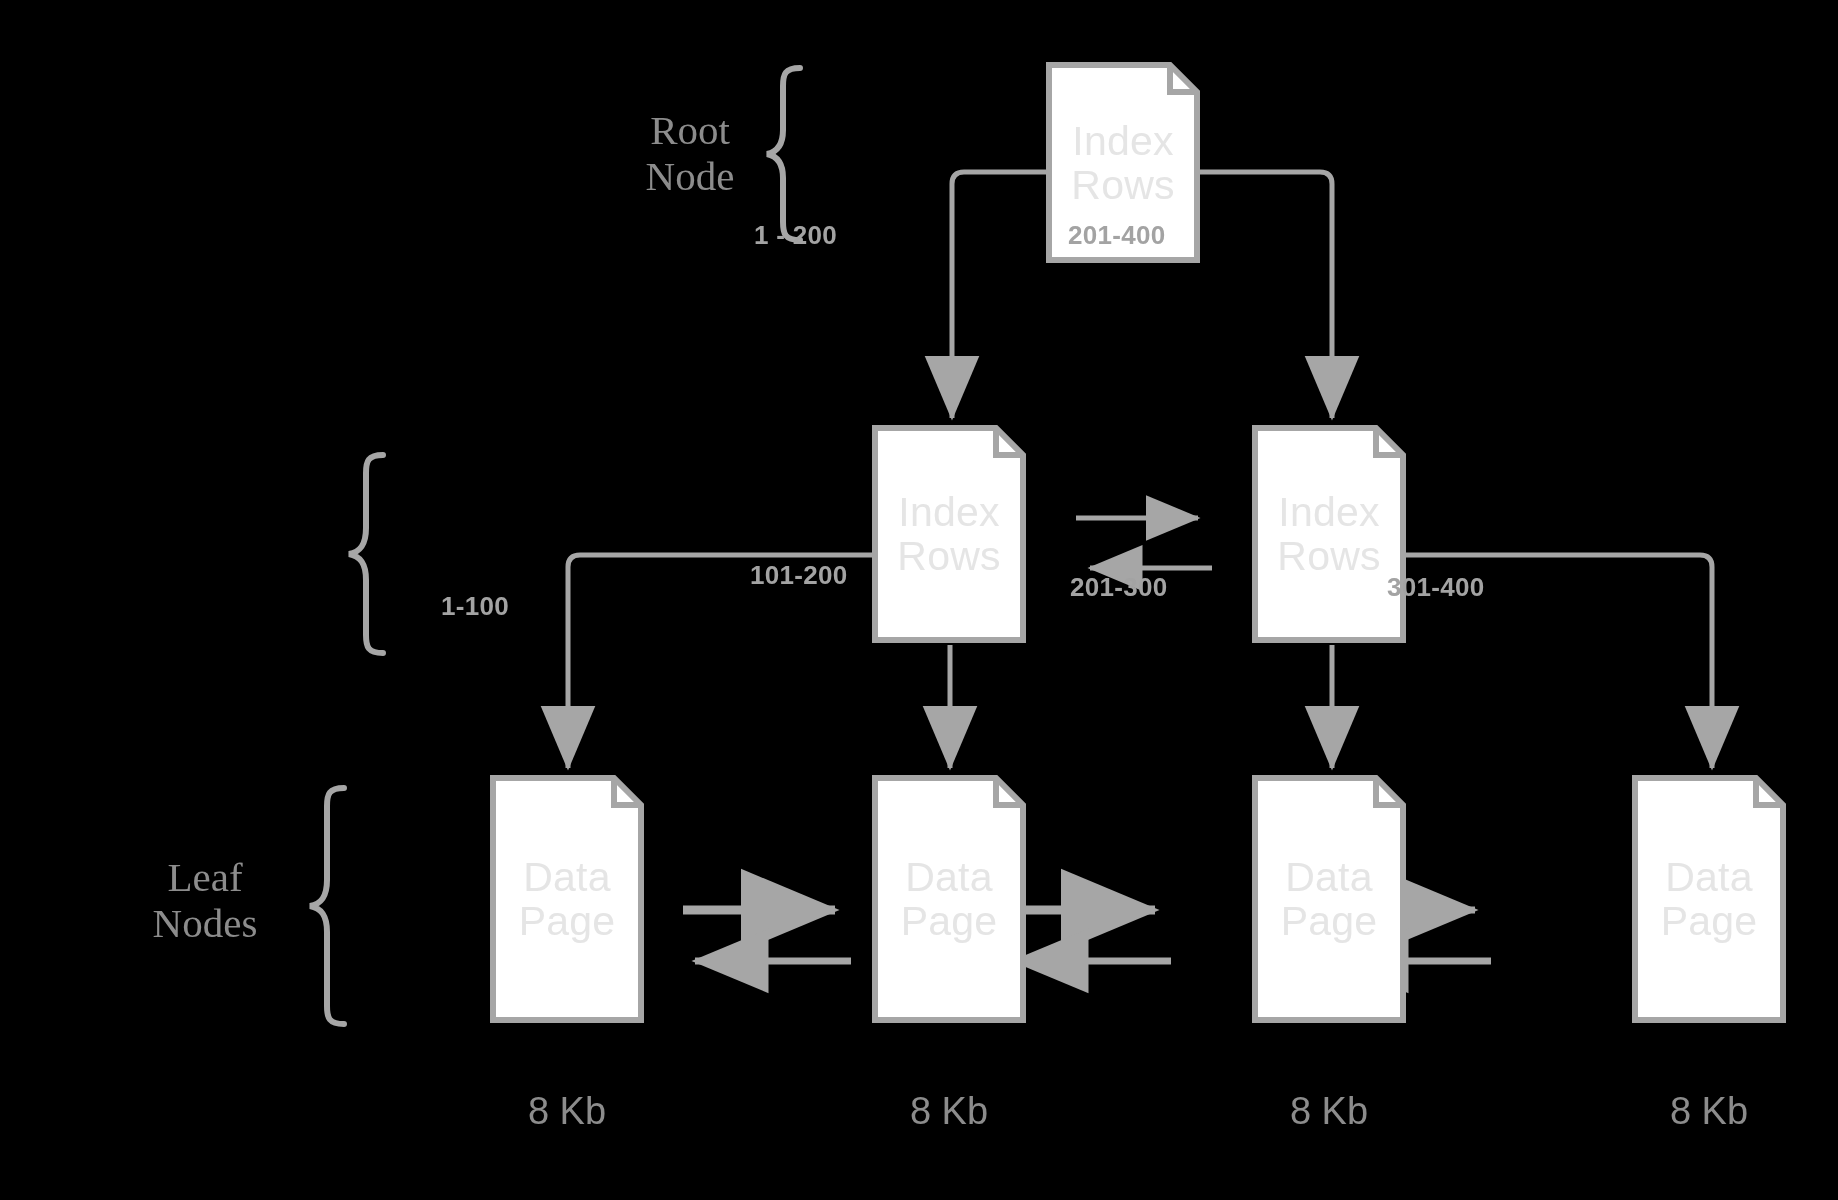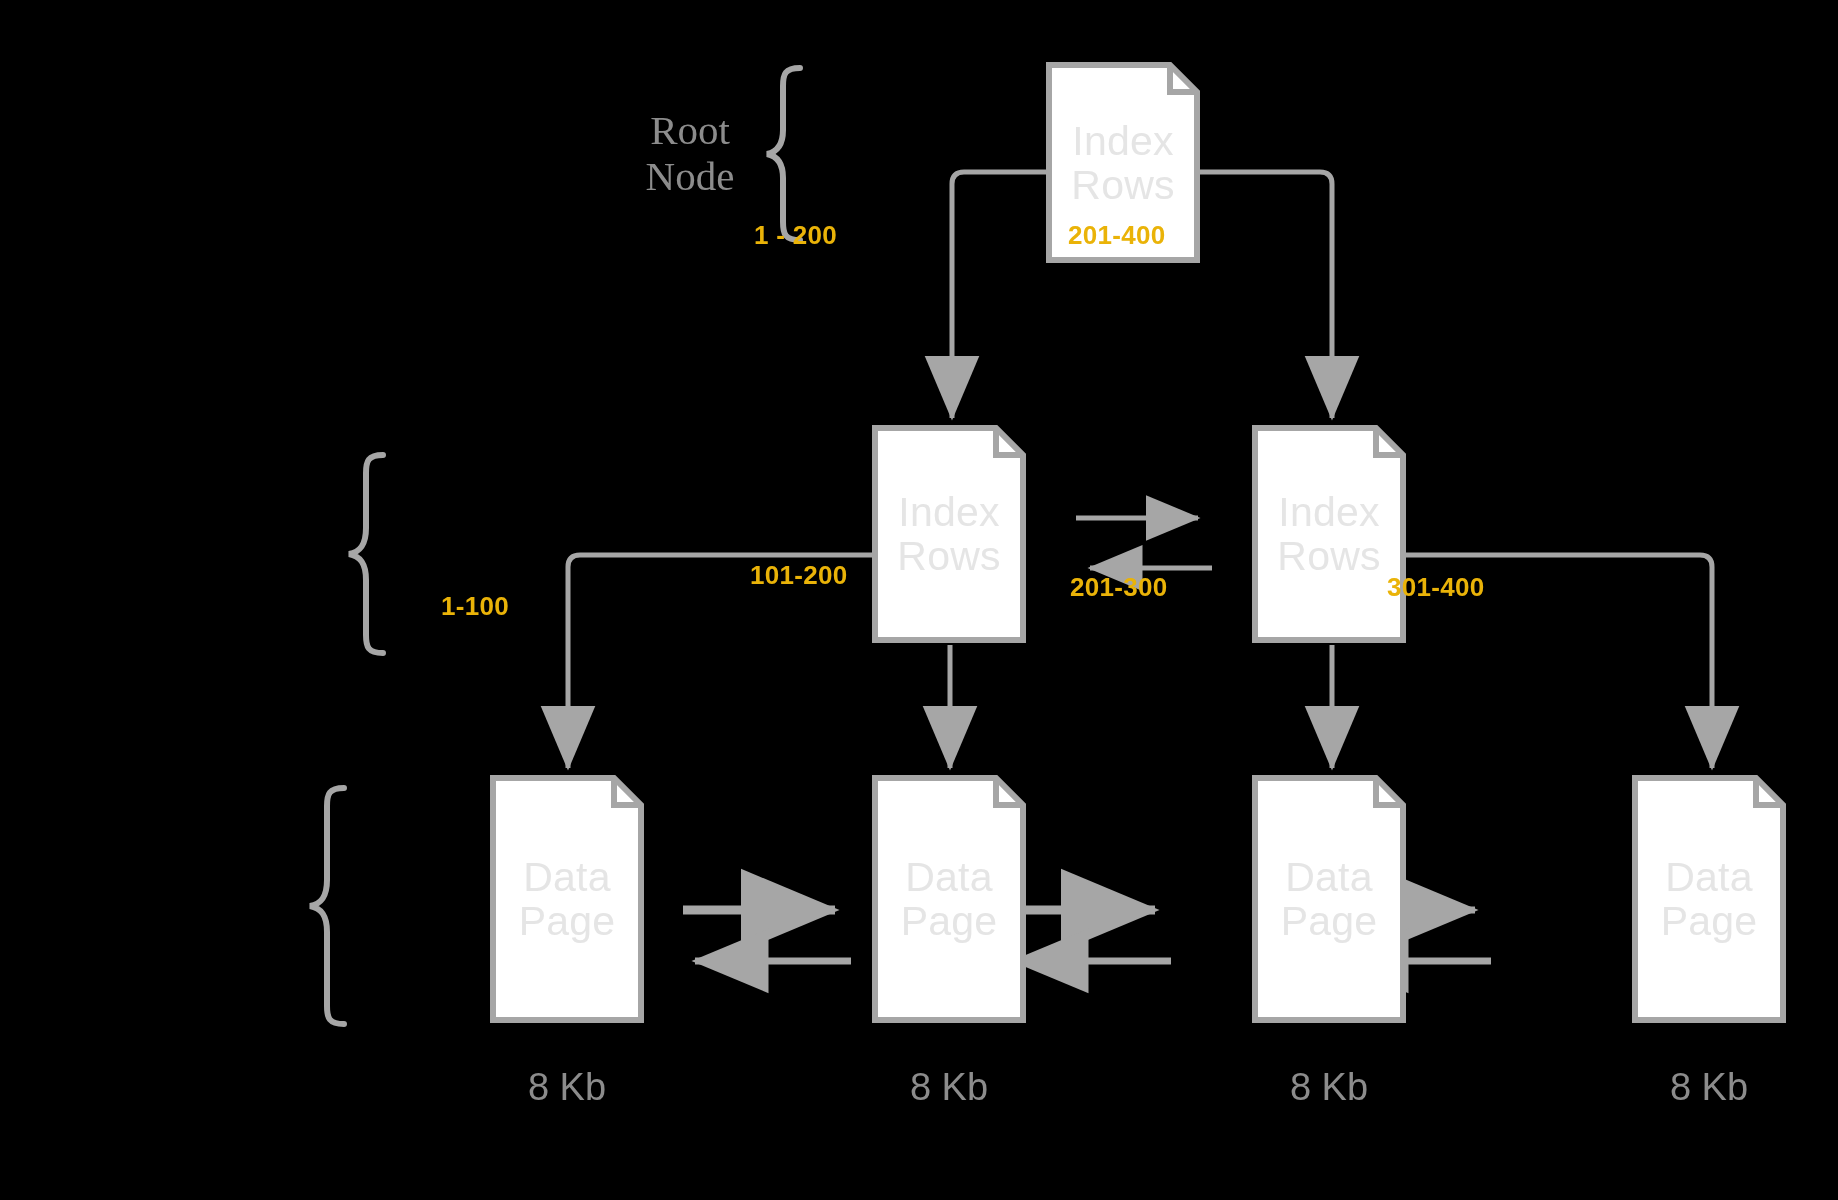--- a/index.html
+++ b/index.html
@@ -44,32 +44,33 @@
   .grouplabel {
     position: absolute;
     color: #8c8c8c;
     font-size: 41px;
     line-height: 1.12;
     white-space: pre-line;
     font-family: Liberation Serif, serif;
   }
   .edgelabel {
     position: absolute;
-    color: #eab308;
+    color: #a3a3a3;
     font-size: 26px;
     font-weight: bold;
     white-space: nowrap;
     letter-spacing: 0.3px;
   }
   .sizelabel {
     position: absolute;
     color: #8c8c8c;
     font-size: 38px;
     white-space: nowrap;
     text-align: center;
+    margin-top: 24px;
   }
 </style>
 </head>
 <body>
 
 <div id="canvas">
 
   <svg class="layer" viewBox="0 0 1838 1200" xmlns="http://www.w3.org/2000/svg">
     <defs>
       <marker id="arrowFull" markerWidth="12" markerHeight="12" refX="10.5" refY="5" orient="auto" markerUnits="strokeWidth">
@@ -226,20 +227,22 @@
   </div>
   <div class="node" style="left:1635px; top:778px; width:148px; height:242px;">
     <div class="label">Data
 Page</div>
   </div>
 
   <div class="grouplabel" style="left:620px; top:108px; width:140px; text-align:center;">Root
 Node</div>
 
 
+  <div class="grouplabel" style="left:120px; top:855px; width:170px; text-align:center;">Leaf
+Nodes</div>
 
   <div class="edgelabel" style="left:754px; top:220px;">1 - 200</div>
   <div class="edgelabel" style="left:1068px; top:220px;">201-400</div>
 
   <div class="edgelabel" style="left:441px; top:591px;">1-100</div>
   <div class="edgelabel" style="left:750px; top:560px;">101-200</div>
   <div class="edgelabel" style="left:1070px; top:572px;">201-300</div>
   <div class="edgelabel" style="left:1387px; top:572px;">301-400</div>
 
   <div class="sizelabel" style="left:477px; top:1066px; width:180px;">8 Kb</div>

